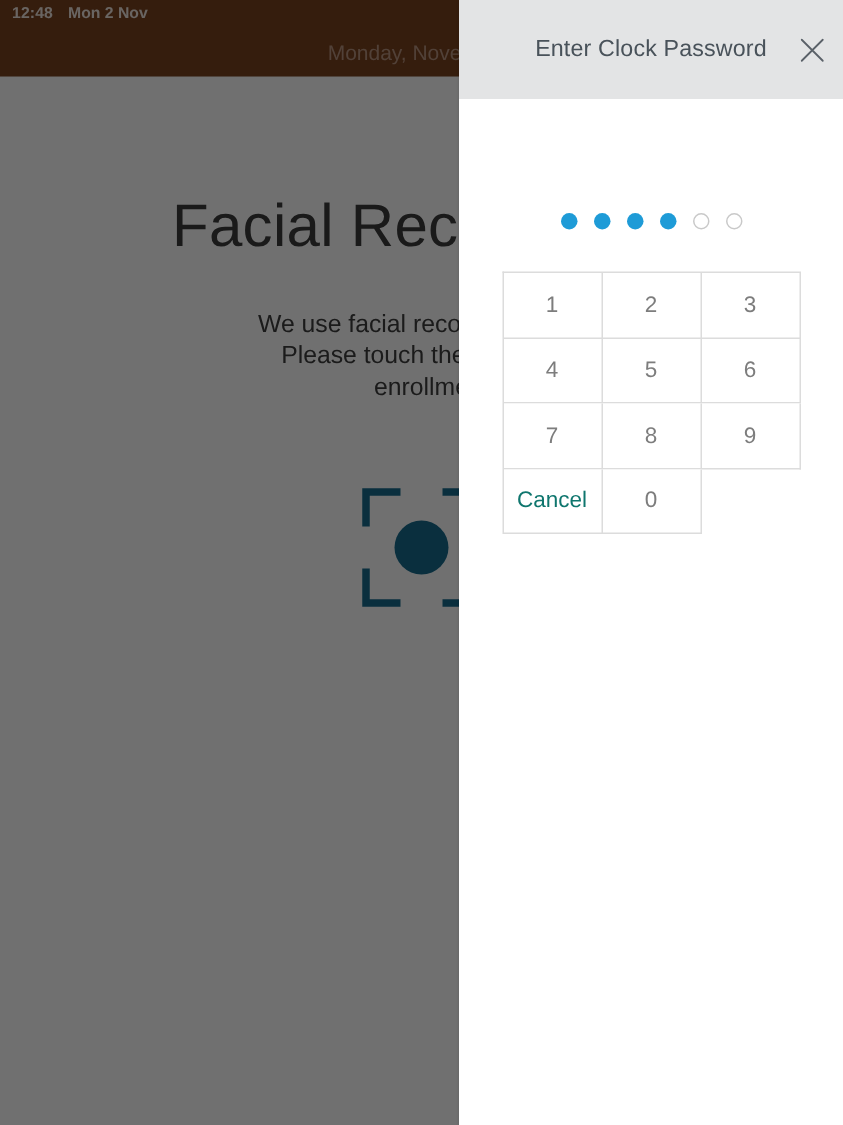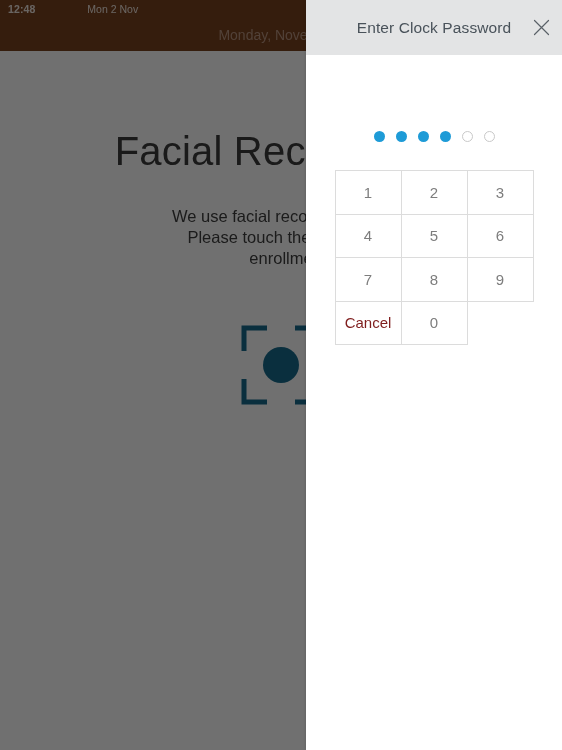--- a/index.html
+++ b/index.html
@@ -49,21 +49,21 @@
     gap: 10px;
   }
   #status-bar .sb-right {
     margin-left: auto;
     display: flex;
     align-items: center;
     gap: 4px;
     opacity: .78;
   }
   .sb-time { letter-spacing: .1px; }
-  .sb-date { font-weight: normal; margin-left: 42px; }
+  .sb-date { font-weight: bold; }
   .sb-batt-pct { font-size: 10px; }
   .icon-wifi, .icon-lock-rotate, .icon-battery { display: inline-flex; }
 
   #app-header {
     position: absolute;
     top: 18px;
     left: 0;
     width: 562px;
     height: 33px;
     background: #7a431f;
@@ -126,21 +126,21 @@
     position: absolute;
     top: 0;
     left: 306px;
     width: 256px;
     height: 750px;
     background: #ffffff;
     box-shadow: -1px 0 2px rgba(0,0,0,.10);
   }
   #dialog-header {
     position: relative;
-    height: 55px;
+    height: 66px;
     background: #e3e4e5;
     display: flex;
     align-items: center;
     justify-content: center;
   }
   #dialog-title {
     font-size: 15.5px;
     color: #49525a;
     letter-spacing: .1px;
   }
@@ -198,21 +198,21 @@
     align-items: center;
     justify-content: center;
     font-size: 15px;
     color: #7d7d7d;
     cursor: pointer;
     user-select: none;
     box-sizing: border-box;
     background: #ffffff;
   }
   .key.action {
-    color: #7f1d1d;
+    color: #0f766e;
   }
 </style>
 </head>
 <body>
 
 <div id="screen">
 
   <div id="app-background">
 
     <div id="app-body">

